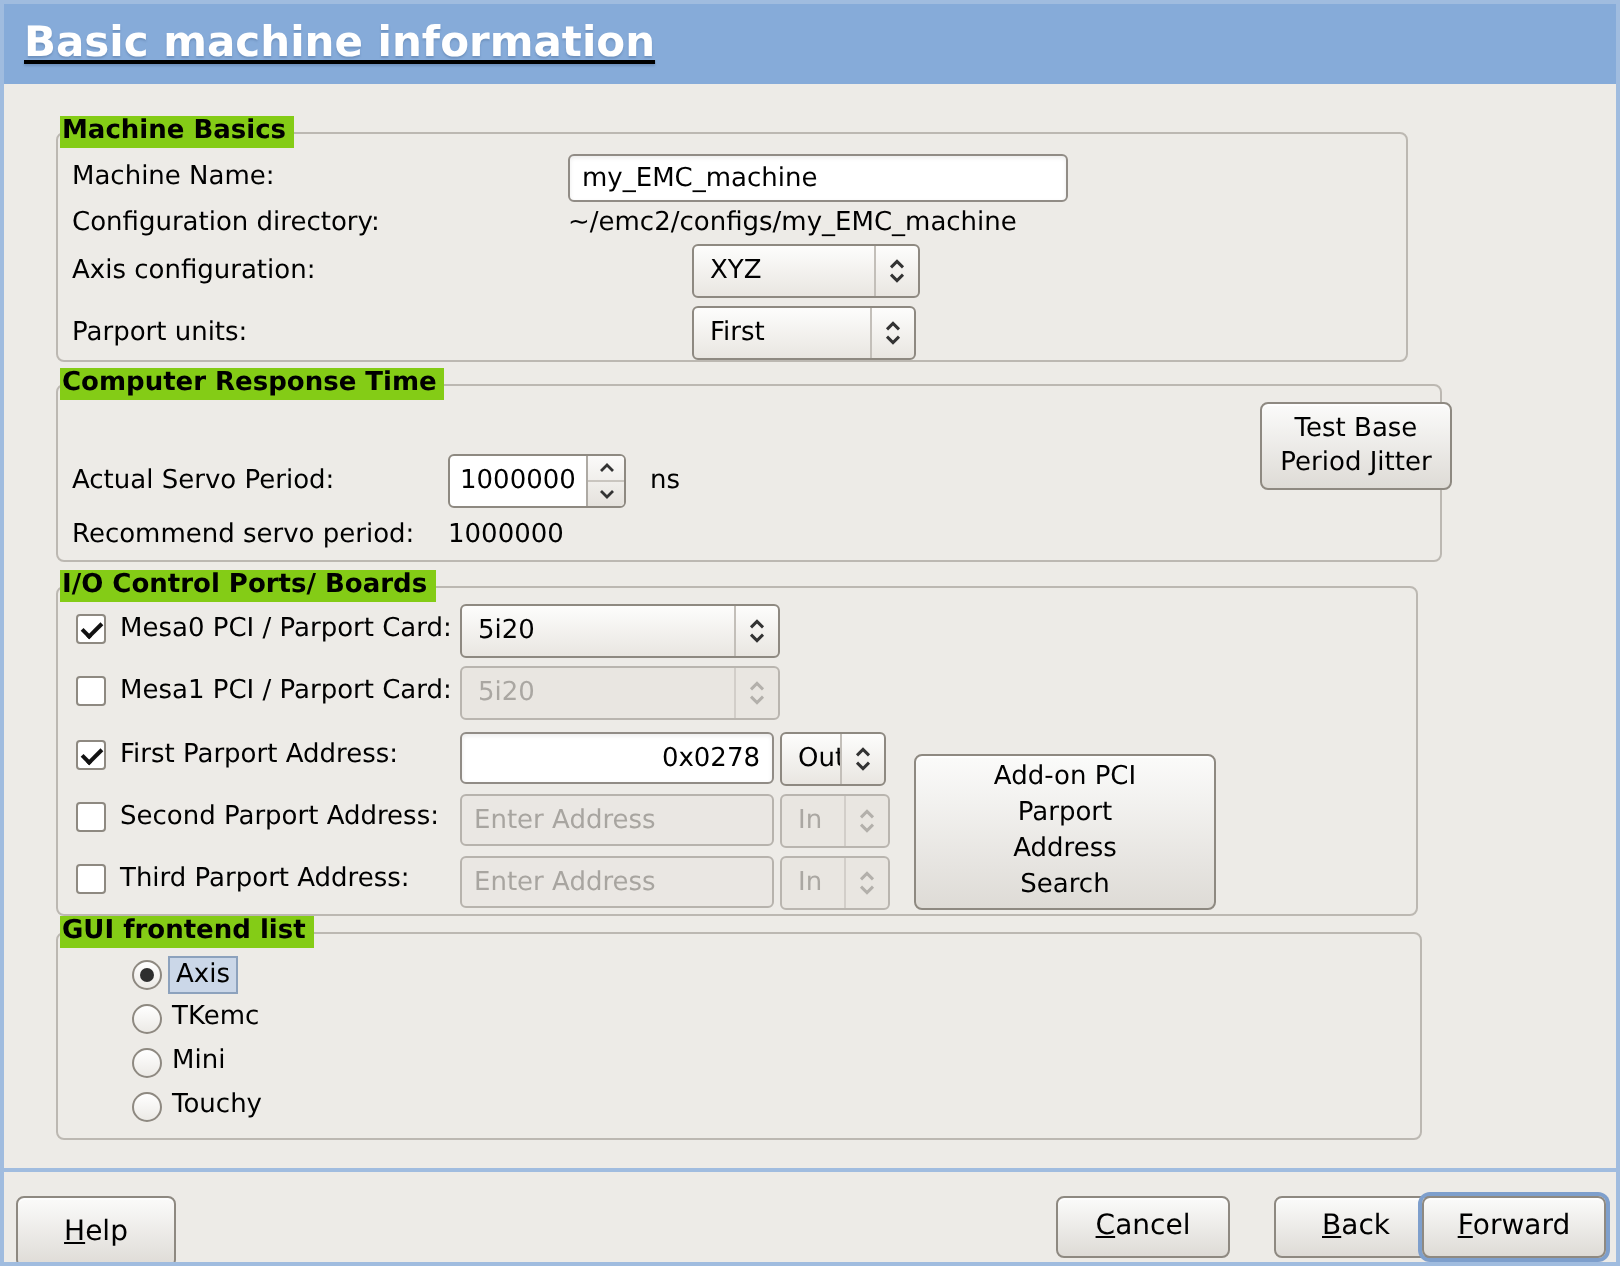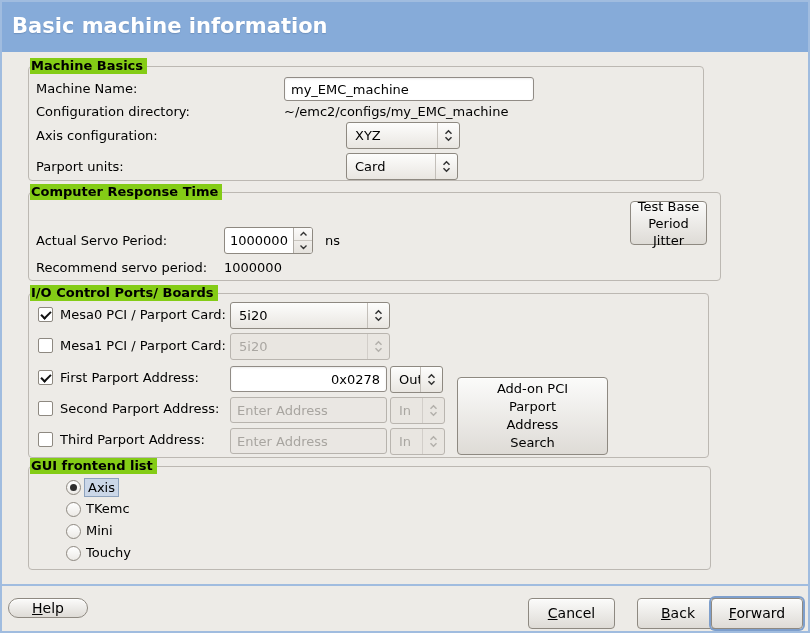--- a/index.html
+++ b/index.html
@@ -6,24 +6,25 @@
   html, body { width: 810px; height: 633px; }
   body {
     position: relative;
     font-family: "DejaVu Sans", "Liberation Sans", sans-serif;
     font-size: 13px;
     color: #000;
     background: #edebe7;
     overflow: hidden;
   }
   .titlebar {
-    position: absolute; left: 0; top: 0; width: 810px; height: 52px;
+    position: absolute; left: 0; top: 0; width: 810px; height: 42px;
     background: #86abd9;
     display: flex; align-items: center;
     padding-left: 12px;
+    text-decoration: underline;
   }
   .titlebar .title-text {
     color: #ffffff; font-weight: bold; font-size: 21px;
     text-shadow: 0 1px 1px rgba(70,100,140,.35);
   }
   .window-border {
     position: absolute; inset: 0; border: 2px solid #a0bcdf;
     pointer-events: none; z-index: 60;
   }
   .bottom-separator {
@@ -144,33 +145,33 @@
   <span class="combo-arrows">
     <svg width="9" height="13" viewBox="0 0 9 13">
         <path d="M1.5 4.7 L4.5 1.7 L7.5 4.7" fill="none" stroke="currentColor" stroke-width="1.5"></path>
         <path d="M1.5 8.3 L4.5 11.3 L7.5 8.3" fill="none" stroke="currentColor" stroke-width="1.5"></path>
       </svg>
   </span>
 </div>
 
 <span class="lbl" style="left:36px; top:159px;">Parport units:</span>
 <div class="combo" style="left:346px; top:153px; width:112px; height:27px;">
-  <span class="combo-text">Card</span>
+  <span class="combo-text">First</span>
   <span class="combo-arrows">
     <svg width="9" height="13" viewBox="0 0 9 13">
         <path d="M1.5 4.7 L4.5 1.7 L7.5 4.7" fill="none" stroke="currentColor" stroke-width="1.5"></path>
         <path d="M1.5 8.3 L4.5 11.3 L7.5 8.3" fill="none" stroke="currentColor" stroke-width="1.5"></path>
       </svg>
   </span>
 </div>
 
 <div class="frame" style="left:28px; top:192px; width:693px; height:89px;"></div>
 <span class="legend" style="left:30px; top:184px;">Computer Response Time</span>
 
-<div class="btn" style="left:630px; top:201px; width:77px; height:44px;">
+<div class="btn" style="left:630px; top:201px; width:96px; height:44px;">
   <span>Test Base</span>
   <span>Period Jitter</span>
 </div>
 
 <span class="lbl" style="left:36px; top:233px;">Actual Servo Period:</span>
 <div class="spinbox" style="left:224px; top:227px; width:89px; height:27px;">
   <input value="1000000" style="">
   <div class="spin-arrows">
     <div class="spin-btn">
       <svg width="9" height="6" viewBox="0 0 9 6">
@@ -270,21 +271,21 @@
 
 <span class="radio" style="left:66px; top:502px;"></span>
 <span class="lbl" style="left:86px; top:501px;">TKemc</span>
 
 <span class="radio" style="left:66px; top:524px;"></span>
 <span class="lbl" style="left:86px; top:523px;">Mini</span>
 
 <span class="radio" style="left:66px; top:546px;"></span>
 <span class="lbl" style="left:86px; top:545px;">Touchy</span>
 
-<div class="btn big" style="left:8px; top:598px; width:80px; height:20px;border-radius:11px;">
+<div class="btn big" style="left:8px; top:598px; width:80px; height:36px;">
   <span class="mnemonic"><u>H</u>elp</span>
 </div>
 <div class="btn big" style="left:528px; top:598px; width:87px; height:31px;">
   <span class="mnemonic"><u>C</u>ancel</span>
 </div>
 <div class="btn big" style="left:637px; top:598px; width:82px; height:31px;">
   <span class="mnemonic"><u>B</u>ack</span>
 </div>
 <div class="btn big focus" style="left:711px; top:598px; width:92px; height:31px;">
   <span class="mnemonic"><u>F</u>orward</span>

